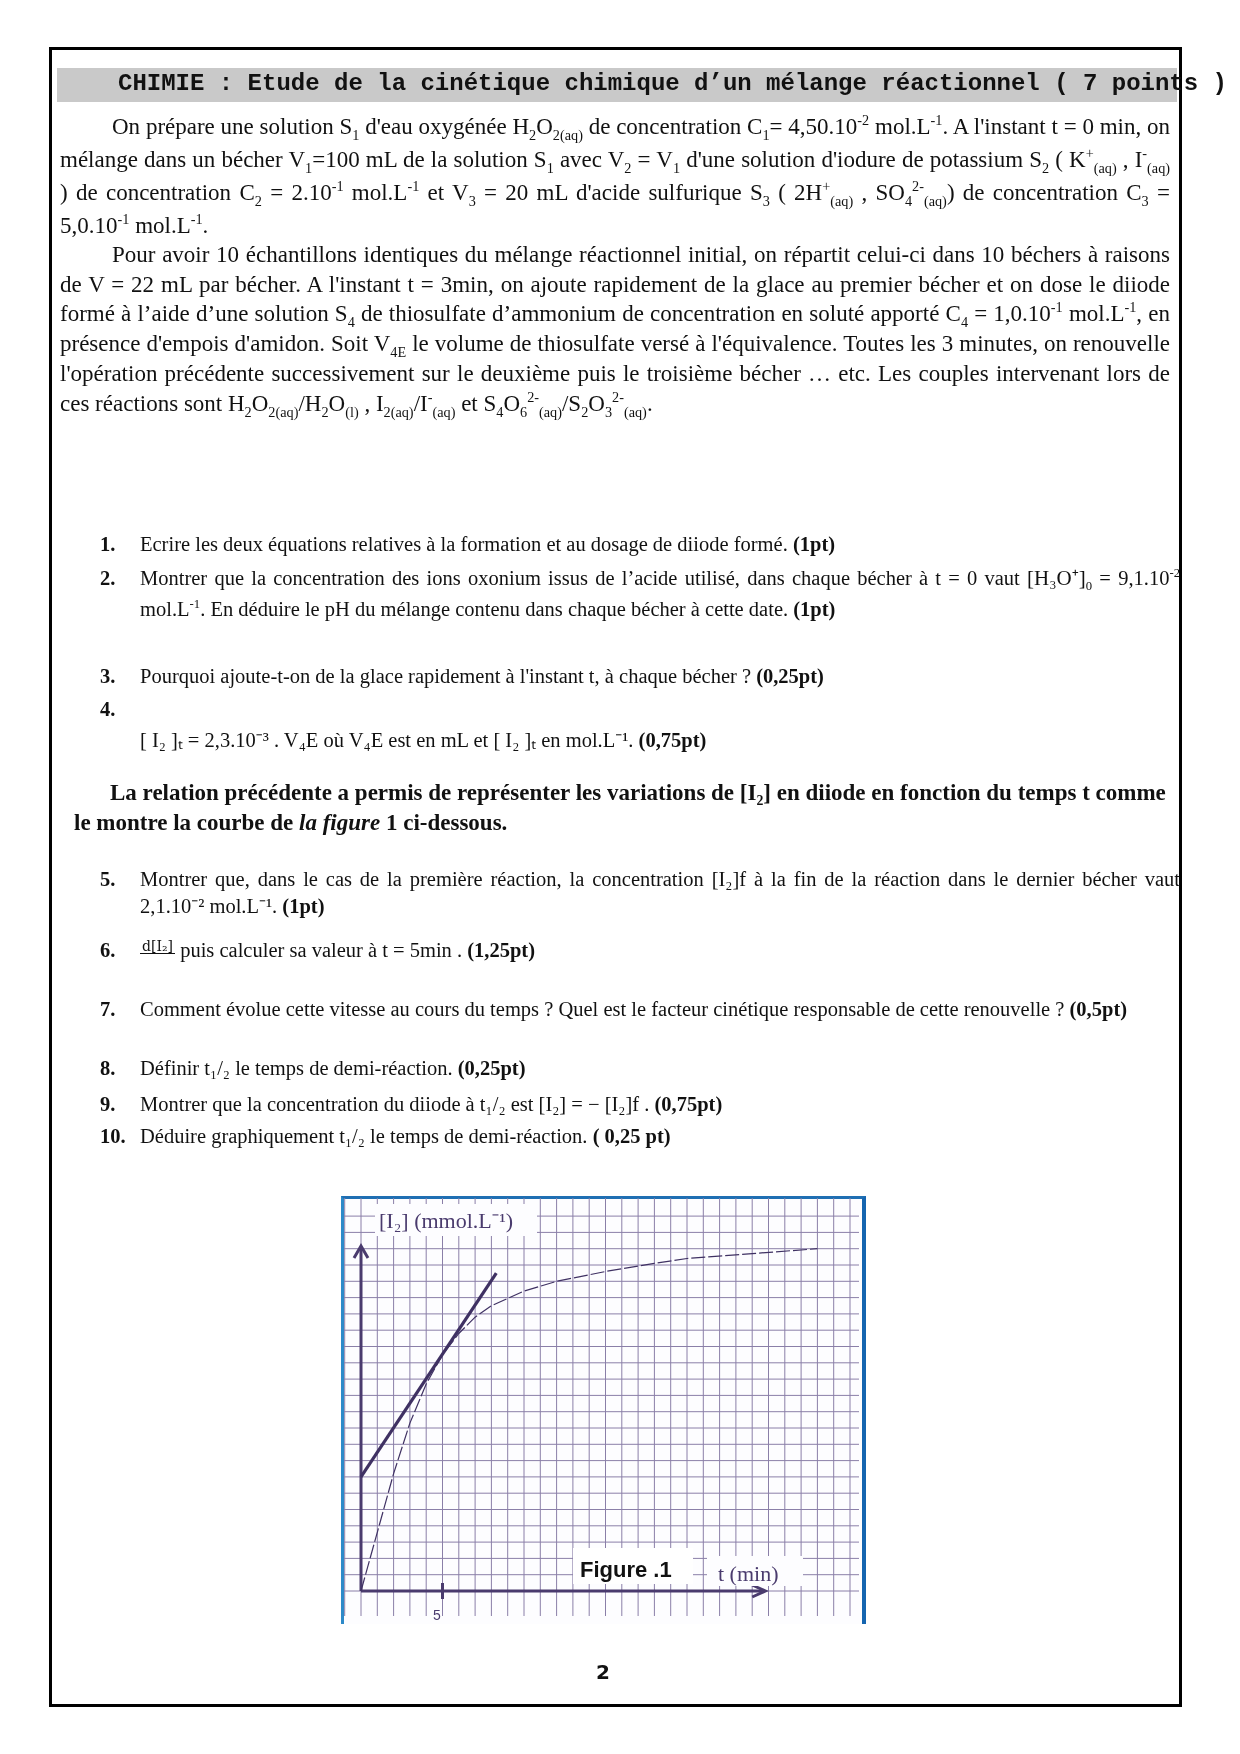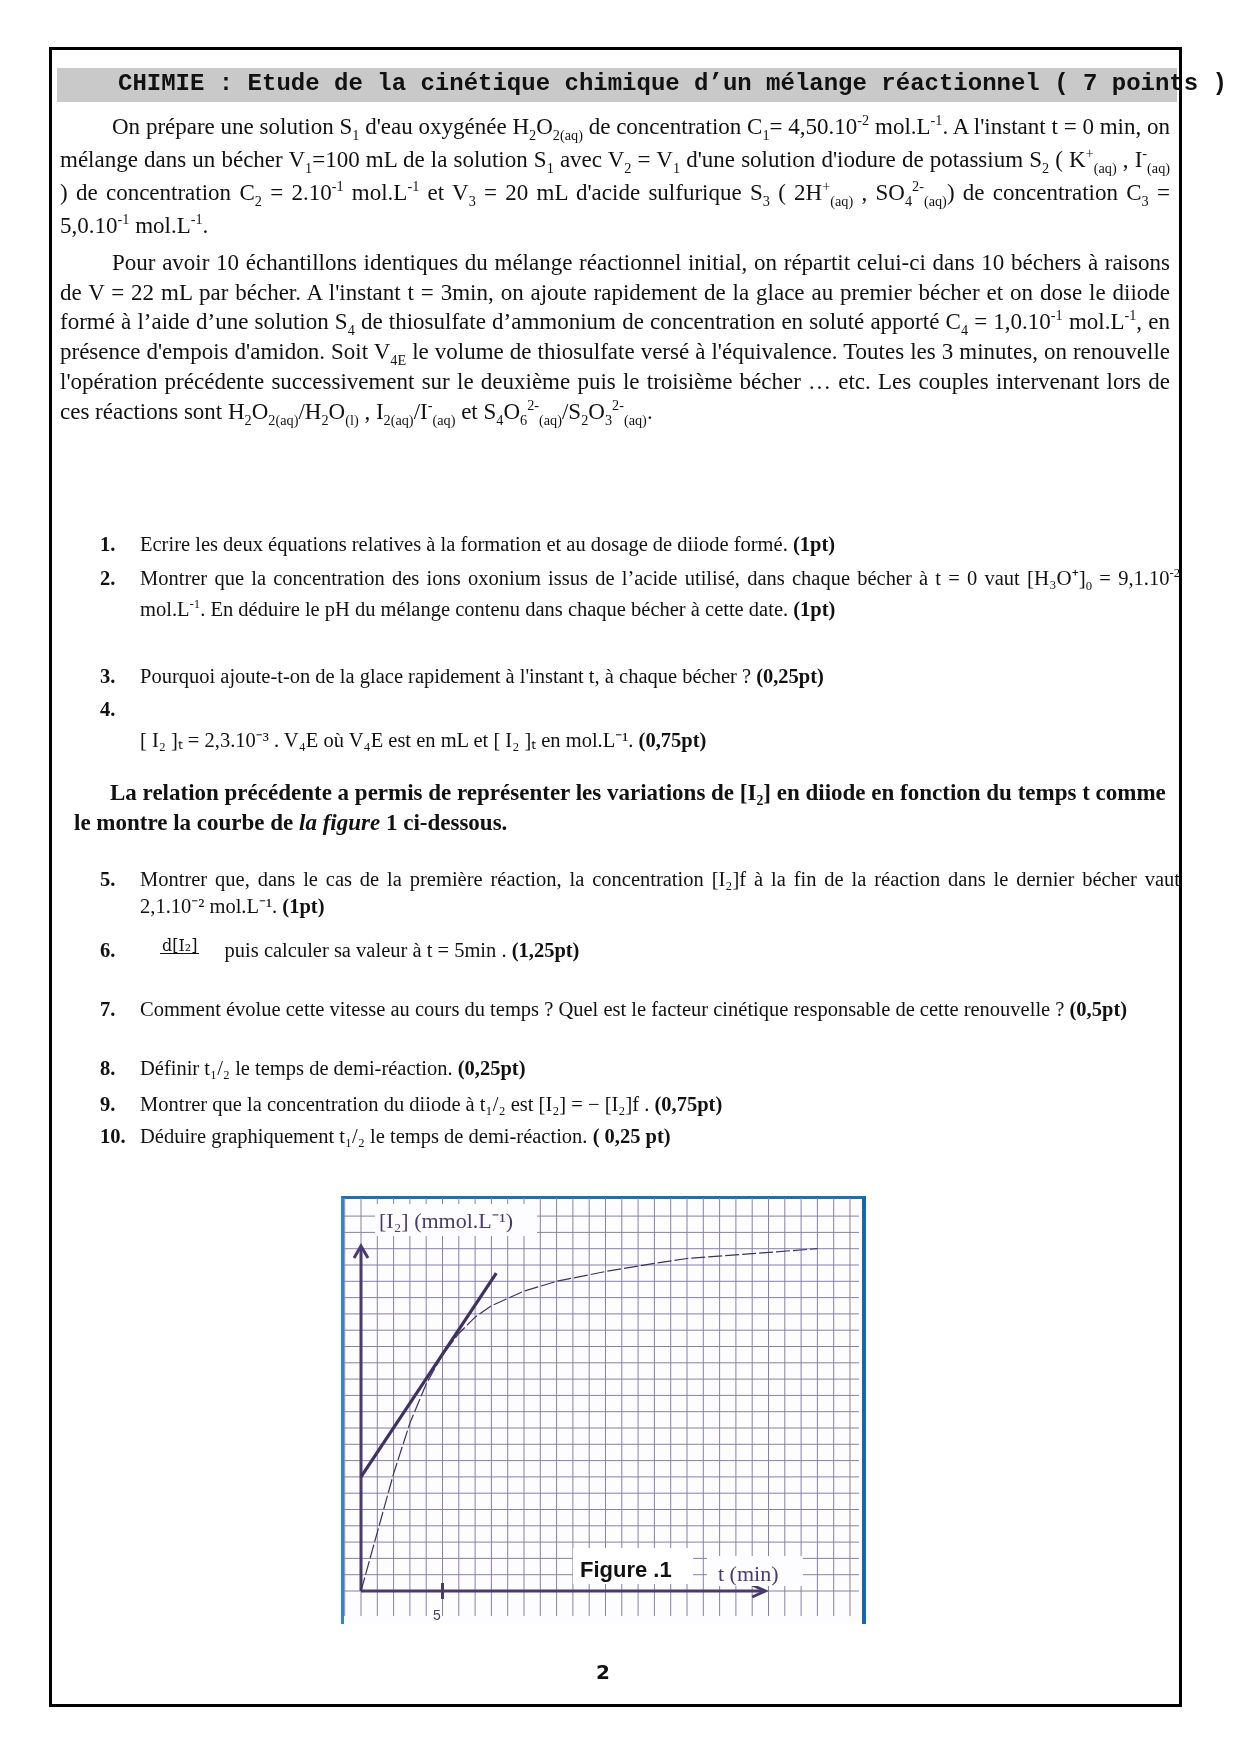--- a/index.html
+++ b/index.html
@@ -9,38 +9,38 @@
   .title { position:absolute; left:118px; top:70px; font-family:Liberation Mono, monospace; font-weight:bold; font-size:24px; white-space:nowrap; }
   .para { position:absolute; left:60px; width:1110px; font-size:23px; line-height:33px; text-align:justify; }
   .para p { margin:0; }
   .indent { text-indent:52px; }
   sub, sup { font-size:0.62em; line-height:0; }
   .q { position:absolute; left:100px; width:1080px; font-size:20.5px; line-height:28px; }
   .qn { position:absolute; left:0; font-weight:bold; }
   .qt { margin-left:40px; text-align:justify; }
   .pts { font-weight:bold; }
   .math { font-family:Liberation Serif, serif; font-size:21px; }
-  .frac { display:inline-block; vertical-align:middle; text-align:right; font-size:16px; line-height:14px; margin:0 20px; }
+  .frac { display:inline-block; vertical-align:middle; text-align:right; font-size:14px; line-height:14px; margin:0 0; }
   .frac .num { display:block; border-bottom:1.5px solid #111; padding:0 2px; font-family:"DejaVu Serif", serif; }
   .frac .den { display:block; height:12px; }
   .fig { position:absolute; left:341px; top:1196px; width:525px; height:428px; border-left:3px solid #2d8ac9; border-top:3px solid #1f6fb3; border-right:4px solid #1565b0; background:#fdfdff; box-sizing:border-box; }
   .figsvg { position:absolute; left:341px; top:1196px; }
   .pageno { position:absolute; left:596px; top:1660px; font-family:"DejaVu Sans", sans-serif; font-weight:bold; font-size:20px; }
 </style>
 </head>
 <body>
 
 <div class="frame"></div>
 <div class="title-bar"></div>
 <div class="title">CHIMIE  :  Etude de la cinétique chimique d’un mélange réactionnel ( 7 points )</div>
 
 <div class="para" style="top:110px;">
   <p class="indent" id="p1"><span>On prépare une solution S</span><sub>1</sub><span>  d'eau oxygénée H</span><sub>2</sub><span>O</span><sub>2(aq)</sub><span> de concentration C</span><sub>1</sub><span>= 4,50.10</span><sup>-2</sup><span> mol.L</span><sup>-1</sup><span>. A l'instant t = 0 min, on mélange dans un bécher V</span><sub>1</sub><span>=100 mL de la solution S</span><sub>1</sub><span> avec V</span><sub>2</sub><span> = V</span><sub>1</sub><span> d'une solution d'iodure de potassium S</span><sub>2</sub><span> ( K</span><sup>+</sup><sub>(aq)</sub><span> , I</span><sup>-</sup><sub>(aq)</sub><span>  ) de concentration C</span><sub>2</sub><span> = 2.10</span><sup>-1</sup><span> mol.L</span><sup>-1</sup><span> et V</span><sub>3</sub><span> = 20 mL d'acide sulfurique S</span><sub>3</sub><span> ( 2H</span><sup>+</sup><sub>(aq)</sub><span> , SO</span><sub>4</sub><sup>2-</sup><sub>(aq)</sub><span>)  de concentration  C</span><sub>3</sub><span> = 5,0.10</span><sup>-1</sup><span> mol.L</span><sup>-1</sup><span>.</span></p>
 </div>
-<div class="para" style="top:248px; line-height:29.7px;">
+<div class="para" style="top:240px; line-height:29.7px;">
   <p class="indent" id="p2"><span>Pour avoir 10 échantillons identiques du mélange réactionnel initial, on répartit celui-ci dans 10 béchers  à raisons de V = 22 mL par bécher. A l'instant t = 3min, on ajoute rapidement de la glace au premier bécher et on dose le diiode formé  à l’aide d’une solution S</span><sub>4</sub><span> de thiosulfate d’ammonium  de concentration en soluté apporté  C</span><sub>4</sub><span> = 1,0.10</span><sup>-1</sup><span> mol.L</span><sup>-1</sup><span>, en présence d'empois d'amidon. Soit V</span><sub>4E</sub><span> le volume de thiosulfate versé à l'équivalence. Toutes les 3 minutes, on renouvelle l'opération précédente successivement sur le deuxième puis le troisième bécher … etc. Les couples intervenant lors de ces réactions sont H</span><sub>2</sub><span>O</span><sub>2(aq)</sub><span>/H</span><sub>2</sub><span>O</span><sub>(l)</sub><span> , I</span><sub>2(aq)</sub><span>/I</span><sup>-</sup><sub>(aq)</sub><span> et S</span><sub>4</sub><span>O</span><sub>6</sub><sup>2-</sup><sub>(aq)</sub><span>/S</span><sub>2</sub><span>O</span><sub>3</sub><sup>2-</sup><sub>(aq)</sub><span>.</span></p>
 </div>
 
 <div class="q" style="top:530px;">
   <span class="qn">1.</span>
   <div class="qt"><span>Ecrire les deux équations relatives à la formation et au dosage de diiode formé. </span><span class="pts">(1pt)</span></div>
 </div>
 <div class="q" style="top:563px; line-height:30.5px;">
   <span class="qn">2.</span>
   <div class="qt"><span>Montrer que la concentration des ions oxonium issus de l’acide utilisé, dans chaque bécher à t = 0 vaut </span><span class="math">[H₃O⁺]</span><sub>0</sub><span> = 9,1.10</span><sup>-2</sup><span> mol.L</span><sup>-1</sup><span>. En déduire le pH du mélange contenu dans chaque bécher à cette date.  </span><span class="pts">(1pt)</span></div>

